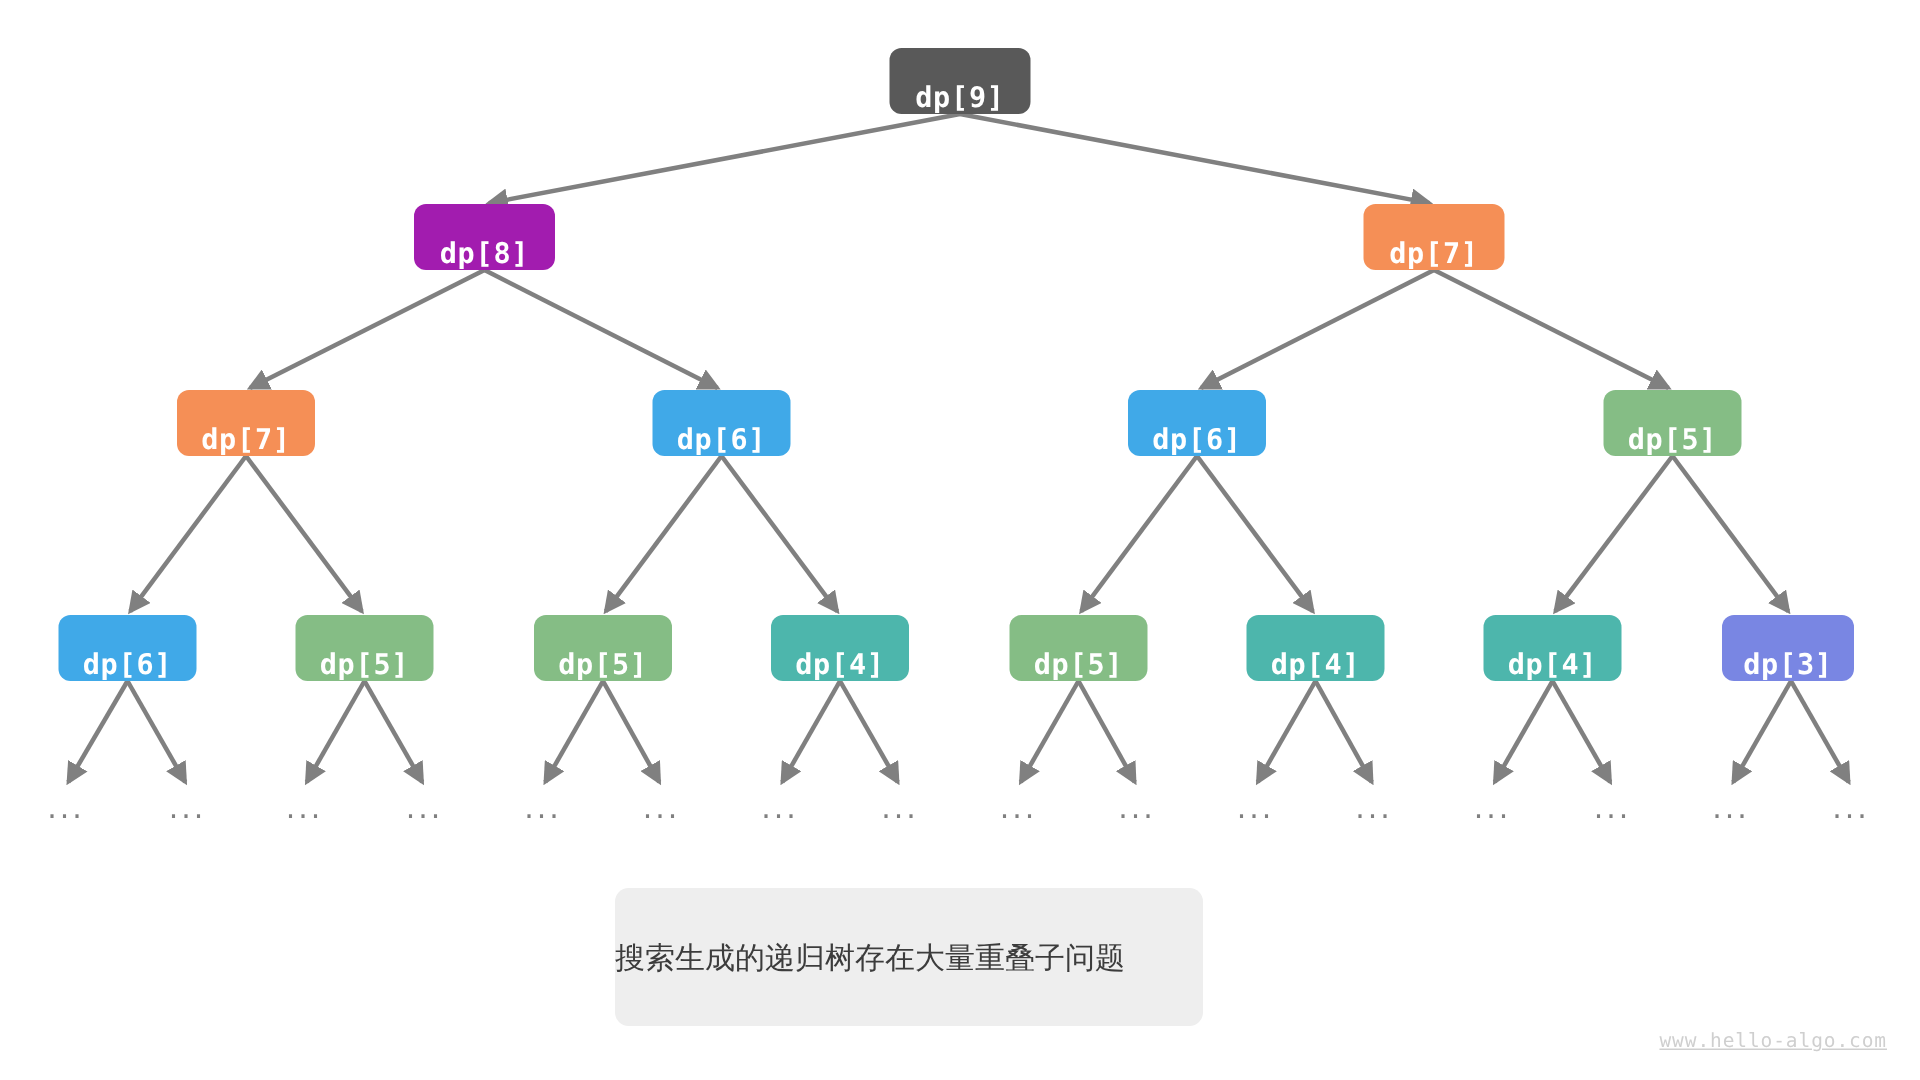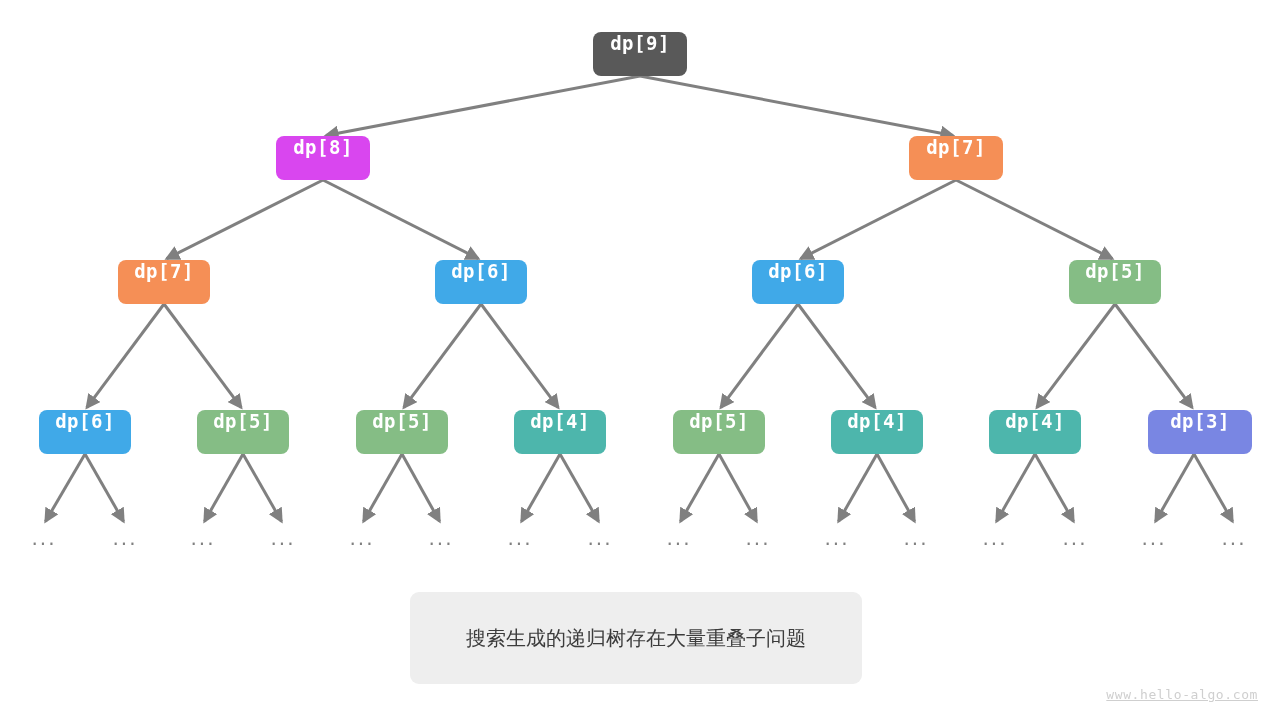--- a/index.html
+++ b/index.html
@@ -19,21 +19,21 @@
     position: absolute;
     left: 0;
     top: 0;
     width: 1280px;
     height: 720px;
     pointer-events: none;
   }
   .node {
     position: absolute;
     display: flex;
-    align-items: flex-start;
+    align-items: flex-end;
     justify-content: center;
     border-radius: 8px;
     color: #ffffff;
     font-family: "DejaVu Sans Mono", monospace;
     font-size: 19px;
     font-weight: 700;
     letter-spacing: 0.5px;
     white-space: nowrap;
     box-sizing: border-box;
   }
@@ -44,27 +44,26 @@
     font-size: 20px;
     line-height: 1;
     letter-spacing: 2px;
     transform: translate(-50%, -50%);
     white-space: nowrap;
   }
   #caption-box {
     position: absolute;
     left: 410px;
     top: 592px;
-    width: 452px;
+    width: 392px;
     height: 92px;
     background: #eeeeee;
     border-radius: 9px;
     display: flex;
     flex-direction: column;
-    align-items: center;
     justify-content: center;
     gap: 4px;
   }
   .caption-line {
     color: #3c3c3c;
     font-family: "DejaVu Sans", sans-serif;
     font-size: 20px;
     line-height: 1.45;
     white-space: nowrap;
   }
@@ -133,21 +132,21 @@
         <line x1="1035" y1="454" x2="1073.5115831849296" y2="521.3952705736266" stroke="#808080" stroke-width="3" stroke-linecap="butt" marker-end="url(#arrowhead)"></line>
         <line x1="1194" y1="454" x2="1155.4884168150704" y2="521.3952705736266" stroke="#808080" stroke-width="3" stroke-linecap="butt" marker-end="url(#arrowhead)"></line>
         <line x1="1194" y1="454" x2="1232.5115831849296" y2="521.3952705736266" stroke="#808080" stroke-width="3" stroke-linecap="butt" marker-end="url(#arrowhead)"></line>
       </g>
   </svg>
 
   <div id="nodes">
       <div class="node" style="left: 593px; top: 32px; width: 94px; height: 44px; background: rgb(89, 89, 89);">
         <span>dp[9]</span>
       </div>
-      <div class="node" style="left: 276px; top: 136px; width: 94px; height: 44px; background: #d946ef;">
+      <div class="node" style="left: 276px; top: 136px; width: 94px; height: 44px; background: #a21caf;">
         <span>dp[8]</span>
       </div>
       <div class="node" style="left: 909px; top: 136px; width: 94px; height: 44px; background: rgb(245, 143, 86);">
         <span>dp[7]</span>
       </div>
       <div class="node" style="left: 118px; top: 260px; width: 92px; height: 44px; background: rgb(245, 143, 86);">
         <span>dp[7]</span>
       </div>
       <div class="node" style="left: 435px; top: 260px; width: 92px; height: 44px; background: rgb(64, 169, 232);">
         <span>dp[6]</span>
@@ -172,21 +171,21 @@
       </div>
       <div class="node" style="left: 673px; top: 410px; width: 92px; height: 44px; background: rgb(133, 189, 133);">
         <span>dp[5]</span>
       </div>
       <div class="node" style="left: 831px; top: 410px; width: 92px; height: 44px; background: rgb(77, 182, 172);">
         <span>dp[4]</span>
       </div>
       <div class="node" style="left: 989px; top: 410px; width: 92px; height: 44px; background: rgb(77, 182, 172);">
         <span>dp[4]</span>
       </div>
-      <div class="node" style="left: 1148px; top: 410px; width: 104px; height: 44px; background: rgb(121, 134, 227);">
+      <div class="node" style="left: 1148px; top: 410px; width: 88px; height: 44px; background: rgb(121, 134, 227);">
         <span>dp[3]</span>
       </div>
     </div>
 
   <div id="ellipses">
       <div class="ellipsis" style="left: 44px; top: 538px;">...</div>
       <div class="ellipsis" style="left: 125px; top: 538px;">...</div>
       <div class="ellipsis" style="left: 203px; top: 538px;">...</div>
       <div class="ellipsis" style="left: 283px; top: 538px;">...</div>
       <div class="ellipsis" style="left: 362px; top: 538px;">...</div>

